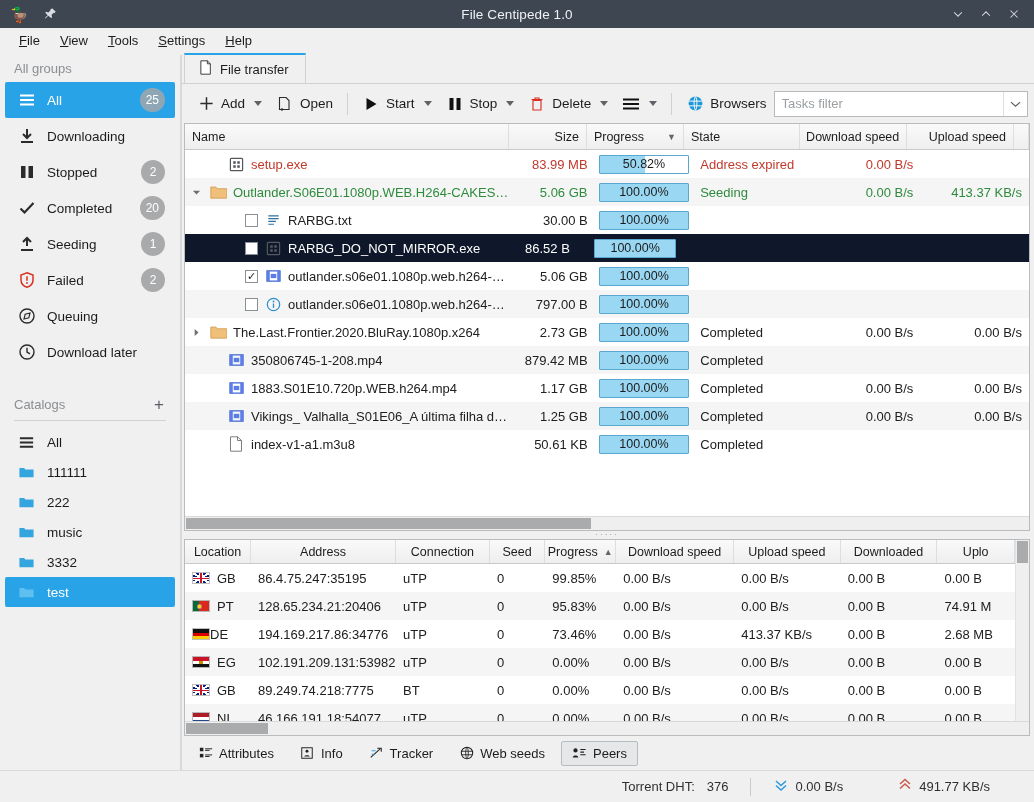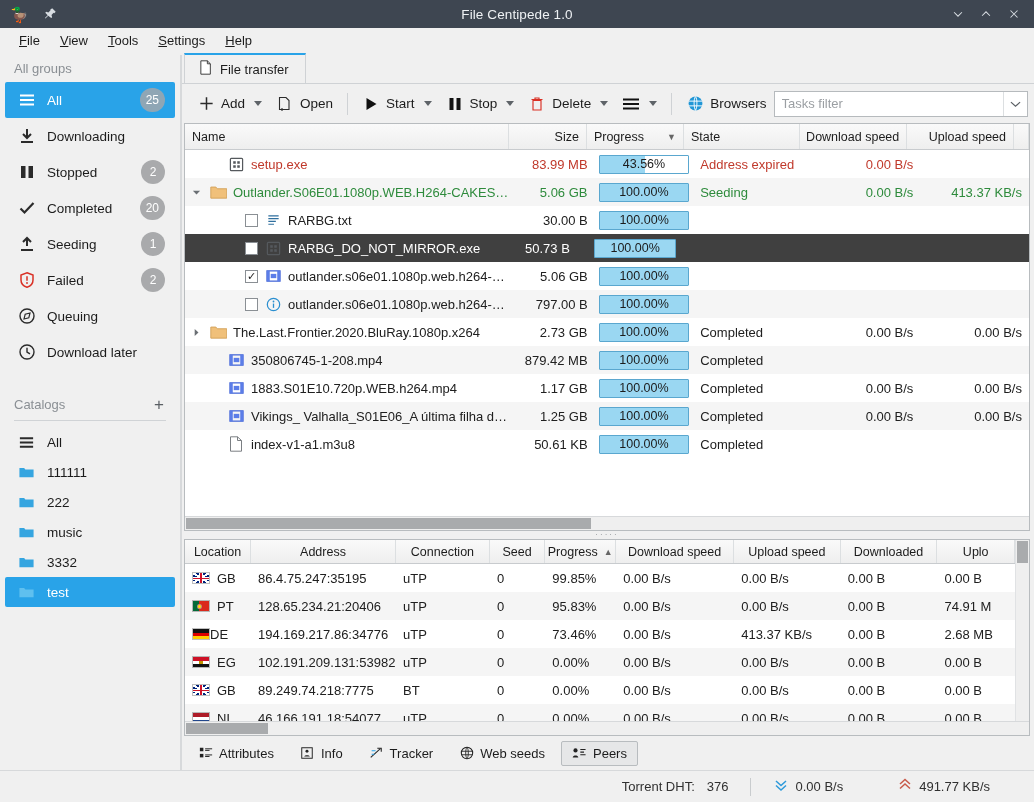--- a/index.html
+++ b/index.html
@@ -131,21 +131,21 @@
     background: linear-gradient(#fafafa, #eeeeee);
     overflow: hidden; white-space: nowrap;
   }
   .th.r { justify-content: flex-end; }
   .th.c { justify-content: center; }
   .sortarrow { margin-left: auto; padding-left: 6px; color:#666; font-size: 9px; }
 
   .tbody { flex: 1 1 auto; overflow: hidden; background: #fff; }
   .trow { display: flex; height: 28px; align-items: center; }
   .trow.alt { background: #f5f5f5; }
-  .trow.sel { background: #404040; color: #fff; gap: 13px; }
+  .trow.sel { background: #0f172a; color: #fff; gap: 13px; }
   .td { display: flex; align-items: center; padding: 0 7px; overflow: hidden; white-space: nowrap; font-size: 13px; }
   .td.r { justify-content: flex-end; }
 
   .namecell { display: flex; align-items: center; gap: 6px; overflow: hidden; }
   .twisty { width: 14px; flex: 0 0 14px; display: flex; align-items: center; justify-content: center; }
   .chk {
     width: 13px; height: 13px; flex: 0 0 13px; border: 1px solid #8a8f94; background: #fff;
     display: flex; align-items: center; justify-content: center; font-size: 11px; color: #1c1c1c; line-height:1;
   }
   .ficon { width: 18px; flex: 0 0 18px; height: 18px; display: flex; align-items: center; justify-content: center; }
@@ -524,21 +524,21 @@
                         <rect x="8.8" y="8.8" width="2.7" height="2.7" fill="#55595d"></rect>
                       </svg>
                     </span>
                     <span class="fname" style="color:#c0392b">setup.exe</span>
                   </div>
                 </div>
                 <div class="td r" style="width: 80px; color: rgb(192, 57, 43);">83.99 MB</div>
                 <div class="td" style="width: 100px; padding: 0px 4px;">
                   <div class="pbar">
                     <div class="fill" style="width:50.82%"></div>
-                    <div class="txt">43.56%</div>
+                    <div class="txt">50.82%</div>
                   </div>
                 </div>
                 <div class="td" style="width: 120px; color: rgb(192, 57, 43);">Address expired</div>
                 <div class="td r" style="width: 110px; color: rgb(192, 57, 43);">0.00 B/s</div>
                 <div class="td r" style="width: 110px; color: rgb(192, 57, 43);"></div>
               </div>
               <div class="trow alt">
                 <div class="td" style="width: 335px; padding-left: 4px;">
                   <div class="namecell">
                     <span class="twisty">
@@ -601,21 +601,21 @@
                         <rect x="1.5" y="1.5" width="13" height="13" rx="1" fill="none" stroke="#55595d" stroke-width="1.3"></rect>
                         <rect x="4.5" y="4.5" width="2.7" height="2.7" fill="#55595d"></rect>
                         <rect x="8.8" y="4.5" width="2.7" height="2.7" fill="#55595d"></rect>
                         <rect x="4.5" y="8.8" width="2.7" height="2.7" fill="#55595d"></rect>
                         <rect x="8.8" y="8.8" width="2.7" height="2.7" fill="#55595d"></rect>
                       </svg>
                     </span>
                     <span class="fname">RARBG_DO_NOT_MIRROR.exe</span>
                   </div>
                 </div>
-                <div class="td r" style="width: 80px;">50.73 B</div>
+                <div class="td r" style="width: 80px;">86.52 B</div>
                 <div class="td" style="width: 100px; padding: 0px 4px;">
                   <div class="pbar">
                     <div class="fill" style="width:100%"></div>
                     <div class="txt">100.00%</div>
                   </div>
                 </div>
                 <div class="td" style="width: 120px;"></div>
                 <div class="td r" style="width: 110px;"></div>
                 <div class="td r" style="width: 110px;"></div>
               </div>

